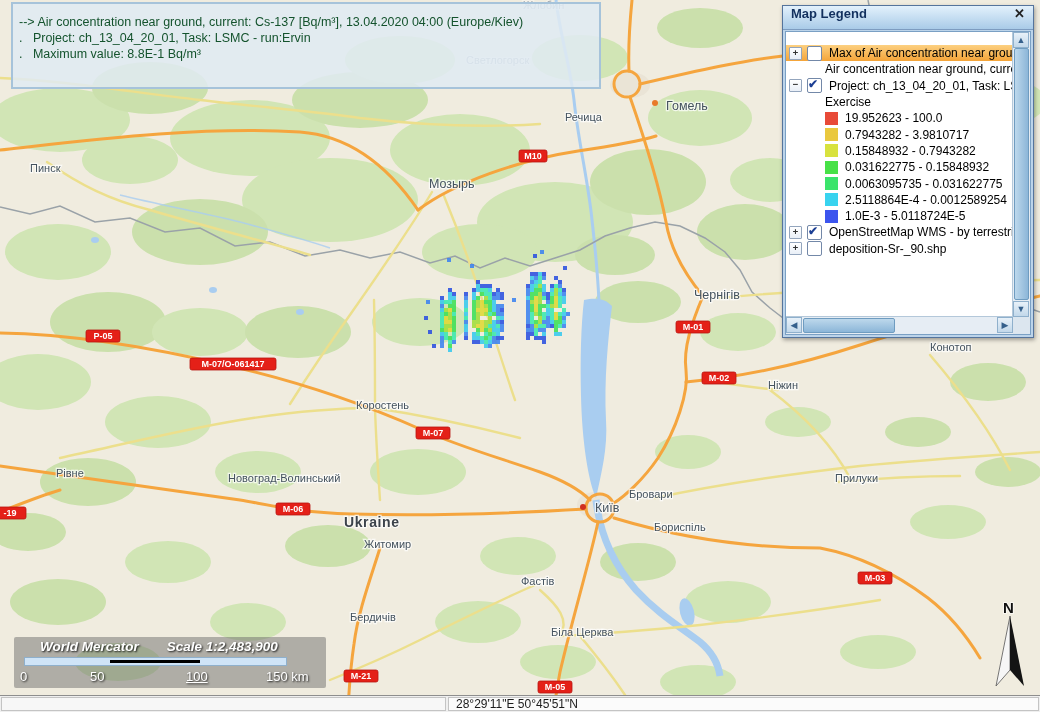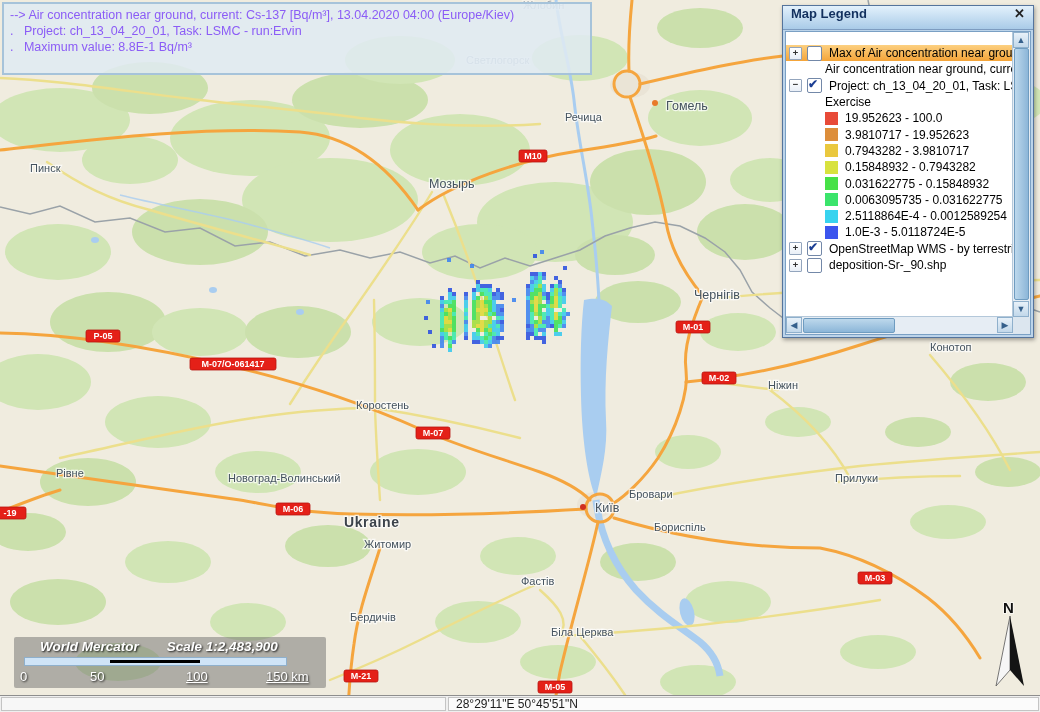--- a/index.html
+++ b/index.html
@@ -1,23 +1,23 @@
 <!DOCTYPE html>
 <html><head>
 <meta charset="utf-8">
 <style>
   html,body{margin:0;padding:0;background:#888;}
   #app{position:relative;width:1040px;height:712px;overflow:hidden;
        font-family:"Liberation Sans",sans-serif;background:#f0ecdf;}
   #map-svg{position:absolute;left:0;top:0;}
 
   
-  .info-box{position:absolute;left:2px;top:2px;width:574px;height:63px;
+  .info-box{position:absolute;left:11px;top:2px;width:574px;height:63px;
     background:rgba(223,234,242,.86);border:2px solid #a6c3da;
-    padding:3px 6px;color:#8b5cf6;font-size:12.5px;line-height:16px;}
+    padding:10px 6px;color:#14532d;font-size:12.5px;line-height:16px;}
   .info-box div{white-space:pre;overflow:hidden;}
 
   
   .legend{position:absolute;left:782px;top:5px;width:250px;height:331px;
     background:#bcd4ea;border:1px solid #55749c;box-shadow:1px 2px 4px rgba(0,0,0,.35);}
   .legend-title{height:23px;background:linear-gradient(#e3f1fc,#a9cbe8);
     border-bottom:1px solid #7d9cc0;display:flex;
     padding:0 8px;font-size:13px;font-weight:bold;color:#12305e;}
   .legend-title .ttl{flex:1;}
   .legend-close{font-size:13px;font-weight:bold;color:#222;cursor:default;}
@@ -58,21 +58,21 @@
   .scale-panel{position:absolute;left:14px;top:637px;width:312px;height:51px;
     background:rgba(105,105,105,.48);border-radius:2px;color:#fff;}
   .scale-title{display:flex;gap:28px;padding:2px 0 0 26px;
     font-style:italic;font-weight:bold;font-size:13.5px;
     text-shadow:1px 1px 2px rgba(0,0,0,.85);}
   .scale-bar{position:absolute;left:10px;top:20px;width:263px;height:9px;
     background:#cfe4f7;border:1px solid #8fb0cc;box-sizing:border-box;}
   .scale-black{position:absolute;left:85px;top:2px;width:90px;height:3px;background:#000;}
   .scale-ticks span{position:absolute;top:32px;font-size:13px;
     text-shadow:1px 1px 2px rgba(0,0,0,.85);}
-  .tk0{left:6px;} .tk1{left:76px;} .tk2{left:172px;text-decoration:underline;} .tk3{left:252px;text-decoration:underline;}
+  .tk0{left:6px;} .tk1{left:76px;} .tk2{left:172px;text-decoration:underline;} .tk3{left:252px;}
 
   
   .status{position:absolute;left:0;top:695px;width:1040px;height:17px;
     background:#efefef;border-top:1px solid #8e8e8e;box-sizing:border-box;}
   .status .seg1{position:absolute;left:1px;top:1px;width:445px;bottom:1px;
     background:#f7f7f7;border:1px solid #c4c4c4;box-sizing:border-box;}
   .status .seg2{position:absolute;left:448px;top:1px;right:1px;bottom:1px;
     background:#fbfbfb;border:1px solid #c4c4c4;box-sizing:border-box;
     font-size:12px;line-height:13px;color:#1b1b1b;padding:0 7px;}
 
@@ -635,24 +635,20 @@
             <span class="lb">Project: ch_13_04_20_01, Task: LS</span>
           </div>
           <div class="lrow sub">
             <span class="lb">Exercise</span>
           </div>
           <div class="lrow swatch">
             <span class="sw" style="background: rgb(232, 74, 56);"></span>
             <span class="lb">19.952623 - 100.0</span>
           </div>
           <div class="lrow swatch">
-            <span class="sw" style="background: rgb(221, 142, 59);"></span>
-            <span class="lb">3.9810717 - 19.952623</span>
-          </div>
-          <div class="lrow swatch">
             <span class="sw" style="background: rgb(234, 200, 62);"></span>
             <span class="lb">0.7943282 - 3.9810717</span>
           </div>
           <div class="lrow swatch">
             <span class="sw" style="background: rgb(216, 226, 62);"></span>
             <span class="lb">0.15848932 - 0.7943282</span>
           </div>
           <div class="lrow swatch">
             <span class="sw" style="background: rgb(71, 225, 71);"></span>
             <span class="lb">0.031622775 - 0.15848932</span>

